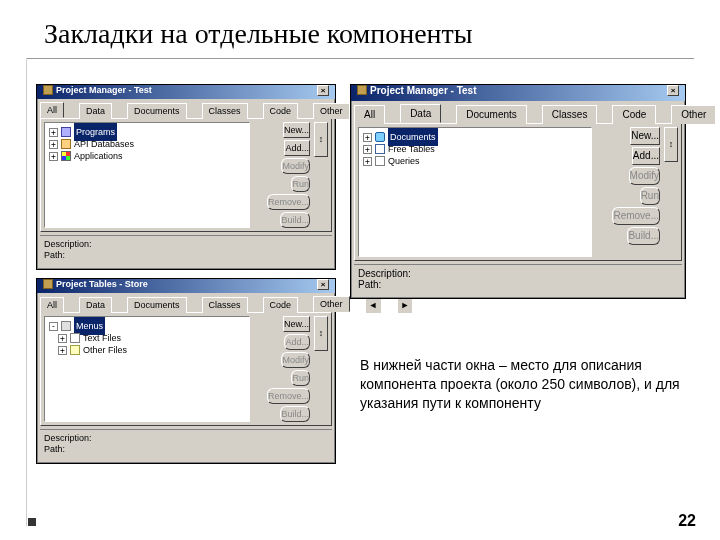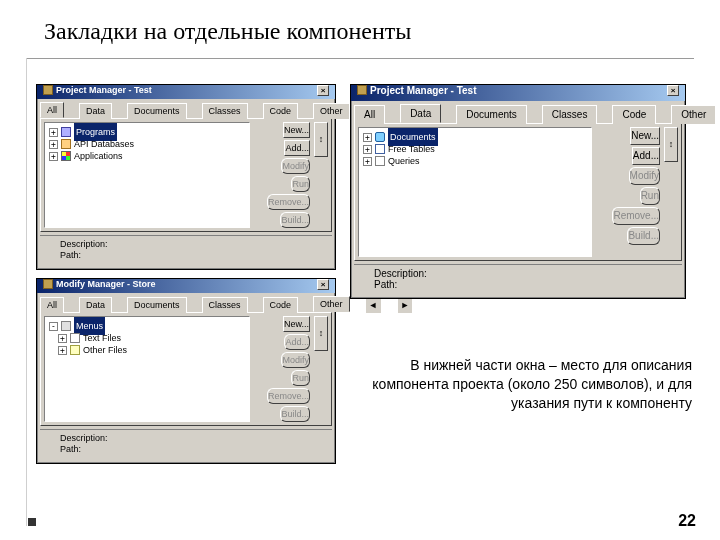--- a/index.html
+++ b/index.html
@@ -7,21 +7,21 @@
     margin: 0;
     width: 720px;
     height: 540px;
     background: #fff;
     font-family: Tahoma, Arial, sans-serif;
     position: relative;
     overflow: hidden;
   }
   .slide-title {
     font-family: "Times New Roman", serif;
-    font-size: 24px;
+    font-size: 28px;
     position: absolute;
     top: 18px;
     left: 44px;
     color: #000;
   }
   .underline {
     position: absolute;
     left: 26px; right: 26px; top: 58px;
     border-bottom: 1px solid #9a9a9a;
   }
@@ -35,22 +35,22 @@
     left: 28px; bottom: 14px;
     width: 8px; height: 8px; background: #333;
   }
   .page-num {
     position: absolute;
     right: 24px; bottom: 10px;
     font: bold 16px Arial;
   }
   .caption {
     position: absolute;
-    left: 372px; top: 356px; width: 320px;
-    font: 14px Arial; line-height: 1.35; text-align: right;
+    left: 360px; top: 356px; width: 320px;
+    font: 14px Arial; line-height: 1.35;
   }
 
   .win {
     position: absolute;
     background: #d4d0c8;
     border: 1px solid #000;
     box-shadow: 0 0 0 1px #808080 inset;
     font-size: 9px;
   }
   .titlebar {
@@ -150,21 +150,21 @@
     font-size:9px; text-align:center; line-height:14px;
     color:#000;
   }
   .btn[data-disabled="true"] { color:#888;border-radius:6px; }
   .desc {
     margin: 0 3px 3px 3px;
     border-top: 1px solid #808080;
     padding: 3px 4px 5px 4px;
     font-size:9px;
   }
-  .desc .line { height:11px;margin-left:16px; }
+  .desc .line { height:11px; }
   .arrowbtn {
     width:14px; height:35px;
     border:1px solid #fff;
     border-right-color:#404040; border-bottom-color:#404040;
     background:#d4d0c8;
     font:9px/33px Arial; text-align:center;
   }
 
   .win1 { left: 36px; top: 84px;  width: 300px; }
   .win2 { left: 36px; top: 278px; width: 300px; }
@@ -230,21 +230,21 @@
   </div>
   <div class="desc">
     <div class="line">Description:</div>
     <div class="line">Path:</div>
   </div>
 </div>
 
 <div class="win win2">
   <div class="titlebar">
     <span class="ticon"></span>
-    <span class="tlabel">Modify Manager - Store</span>
+    <span class="tlabel">Project Tables - Store</span>
     <span class="cbtn">×</span>
   </div>
   <div class="tabs">
     <div class="tab">All</div>
     <div class="tab">Data</div>
     <div class="tab">Documents</div>
     <div class="tab">Classes</div>
     <div class="tab">Code</div>
     <div class="tab sel">Other</div>
     <div class="tab extra">◄</div>

